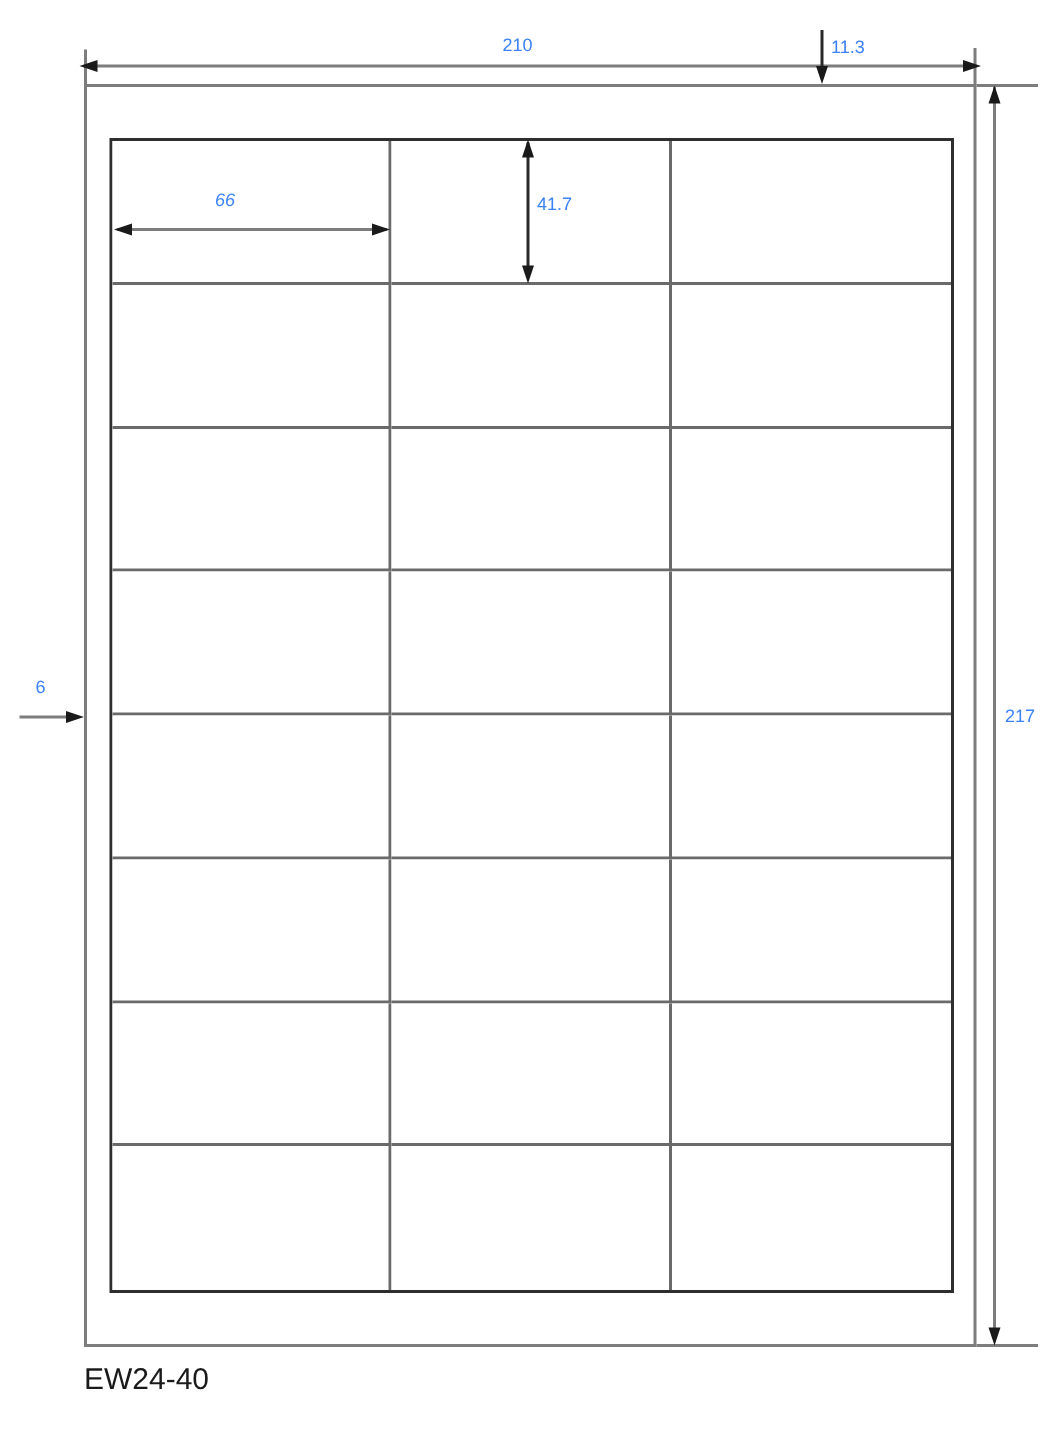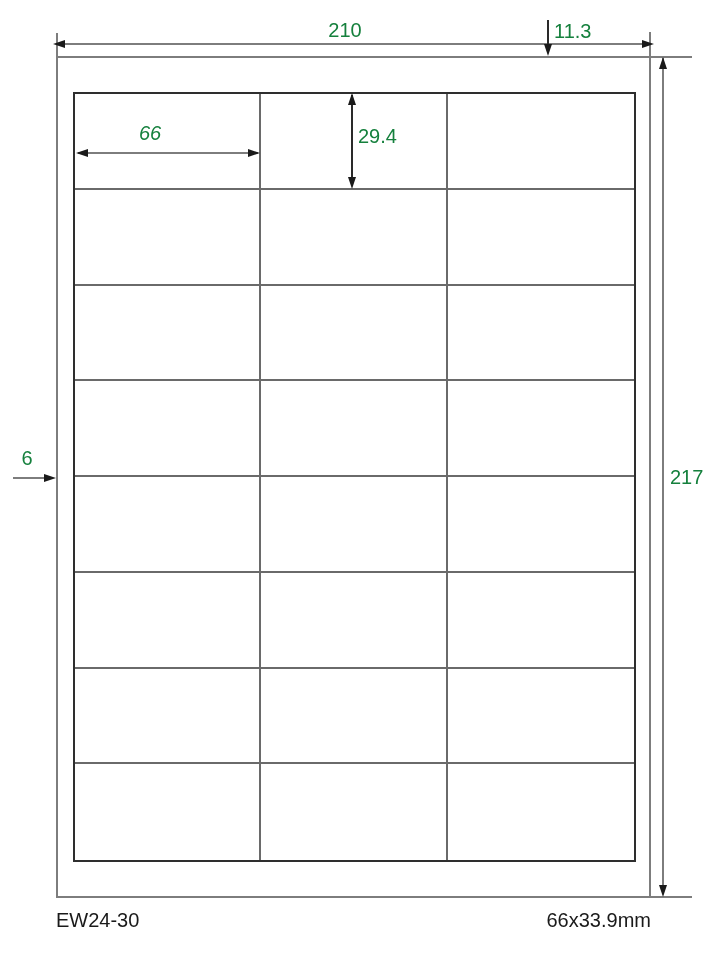--- a/index.html
+++ b/index.html
@@ -44,23 +44,23 @@
   .dim-line { position: absolute; background: #7d7d7d; }
   .dim-line.dark { background: #2a2a2a; }
   .ah { position: absolute; width: 0; height: 0; }
   .ah.left  { border-top: 4px solid transparent; border-bottom: 4px solid transparent; border-right: 12px solid #1a1a1a; }
   .ah.right { border-top: 4px solid transparent; border-bottom: 4px solid transparent; border-left: 12px solid #1a1a1a; }
   .ah.up    { border-left: 4px solid transparent; border-right: 4px solid transparent; border-bottom: 12px solid #1a1a1a; }
   .ah.down  { border-left: 4px solid transparent; border-right: 4px solid transparent; border-top: 12px solid #1a1a1a; }
   
   .dim-text {
     position: absolute;
-    font-size: 20px;
+    font-size: 12px;
     line-height: 21px;
-    color: #15803d;
+    color: #3b82f6;
     white-space: nowrap;
   }
   .dim-text.center { text-align: center; }
   .footer-text {
     position: absolute;
     font-size: 20px;
     line-height: 24px;
     color: #1a1a1a;
     white-space: nowrap;
   }
@@ -115,27 +115,26 @@
   <div class="dim-text" style="left:554px; top:21px;">11.3</div>
 
   <div class="dim-line" style="left:78px; top:152px; width:180px; height:2px;"></div>
   <div class="ah left" style="left:76px;  top:149px;"></div>
   <div class="ah right" style="left:248px; top:149px;"></div>
   <div class="dim-text center" style="left:120px; top:123px; width:60px;font-style:italic;">66</div>
 
   <div class="dim-line dark" style="left:351px; top:95px; width:2px; height:84px;"></div>
   <div class="ah up" style="left:348px; top:93px;"></div>
   <div class="ah down" style="left:348px; top:177px;"></div>
-  <div class="dim-text" style="left:358px; top:126px;">29.4</div>
+  <div class="dim-text" style="left:358px; top:126px;">41.7</div>
 
   <div class="dim-line" style="left:13px; top:477px; width:34px; height:2px;"></div>
   <div class="ah right" style="left:44px; top:474px;"></div>
   <div class="dim-text center" style="left:15px; top:448px; width:24px;">6</div>
 
   <div class="dim-line" style="left:662px; top:58px; width:2px; height:830px;"></div>
   <div class="ah up" style="left:659px; top:57px;"></div>
   <div class="ah down" style="left:659px; top:885px;"></div>
   <div class="dim-text" style="left:670px; top:467px;">217</div>
 
-  <div class="footer-text" style="left:56px; top:908px;">EW24-30</div>
-  <div class="footer-text right" style="left:451px; top:908px; width:200px;">66x33.9mm</div>
+  <div class="footer-text" style="left:56px; top:908px;">EW24-40</div>
 
 </div>
 
 </body></html>

